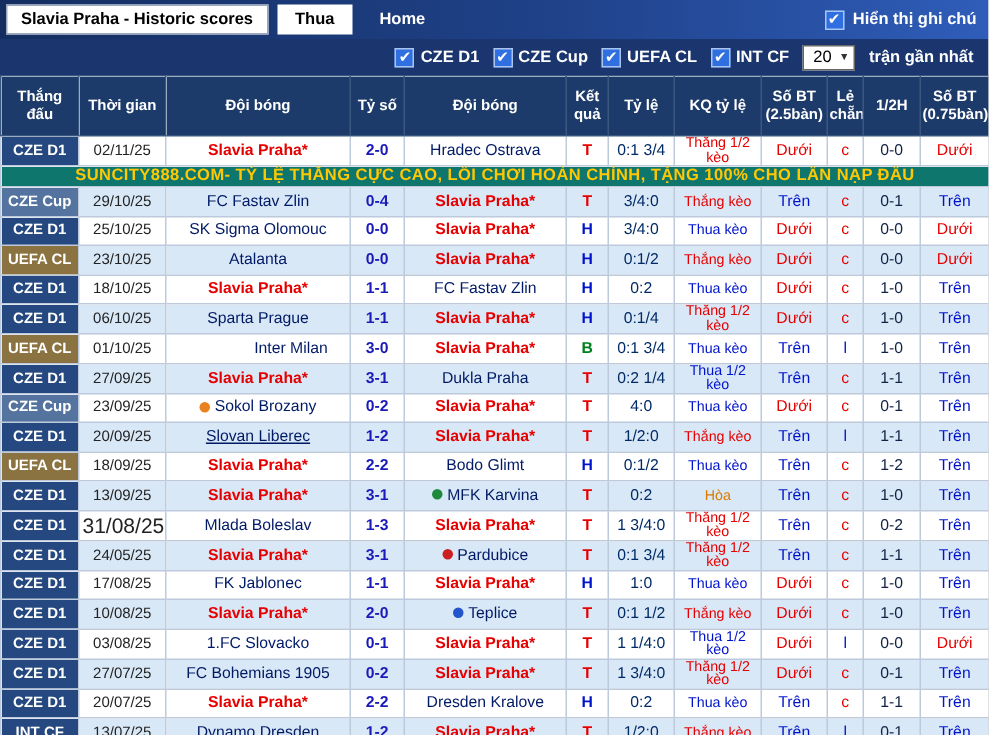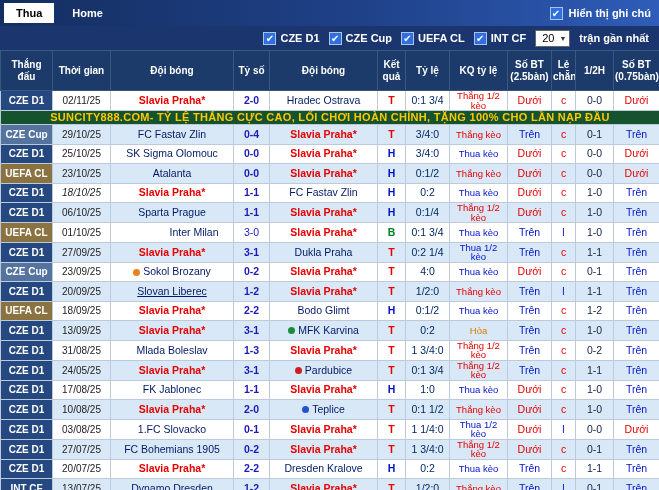--- a/index.html
+++ b/index.html
@@ -24,20 +24,21 @@
   .grid td.kq{white-space:normal;font-size:9.5px;line-height:9.5px;}
   .grid td.banner{background:#1414cc;color:#ffc800;font-weight:bold;font-size:11px;height:13px;line-height:13px;letter-spacing:.3px;cursor:pointer;}
   .logo{display:inline-block;width:7px;height:7px;border-radius:50%;margin-right:3px;vertical-align:middle;}
 </style>
 </head>
 <body>
 
 <div class="screen">
 
   <div class="topbar">
+    <div class="title-box">Slavia Praha - Historic scores</div>
     <div class="tab active">Thua</div>
     <div class="tab link">Home</div>
     <div class="spacer"></div>
     <span class="cb">✔</span>
     <span class="cb-label">Hiển thị ghi chú</span>
   </div>
 
   <div class="filterbar">
     <span id="league-filters" style="display:inline-flex;gap:9px;">
         <span class="filter-item">
@@ -104,21 +105,21 @@
           <td><span style="color: rgb(0, 26, 102);">Hradec Ostrava</span></td>
           <td style="color: rgb(230, 0, 0); font-weight: bold;">T</td>
           <td style="color: rgb(0, 42, 102);">0:1 3/4</td>
           <td class="kq" style="color: rgb(230, 0, 0);">Thắng 1/2 kèo</td>
           <td style="color: rgb(230, 0, 0);">Dưới</td>
           <td style="color: rgb(230, 0, 0);">c</td>
           <td style="color: rgb(17, 34, 68);">0-0</td>
           <td style="color: rgb(230, 0, 0);">Dưới</td>
         </tr>
         <tr>
-          <td colspan="12" class="banner" style="background: #14532d; color: rgb(255, 200, 0);">SUNCITY888.COM- TỶ LỆ THẮNG CỰC CAO, LỐI CHƠI HOÀN CHỈNH, TẶNG 100% CHO LẦN NẠP ĐẦU</td>
+          <td colspan="12" class="banner" style="background: #0f766e; color: rgb(255, 200, 0);">SUNCITY888.COM- TỶ LỆ THẮNG CỰC CAO, LỐI CHƠI HOÀN CHỈNH, TẶNG 100% CHO LẦN NẠP ĐẦU</td>
         </tr>
         <tr class="alt">
           <td style="background: rgb(84, 116, 159); color: rgb(255, 255, 255); font-weight: bold; font-size: 10px;">CZE Cup</td>
           <td style="color: rgb(34, 34, 34); font-size: 10px;">29/10/25</td>
           <td><span style="color: rgb(0, 26, 102);">FC Fastav Zlin</span></td>
           <td style="color: rgb(26, 26, 184); font-weight: bold;">0-4</td>
           <td><span style="color: rgb(230, 0, 0); font-weight: bold;">Slavia Praha*</span></td>
           <td style="color: rgb(230, 0, 0); font-weight: bold;">T</td>
           <td style="color: rgb(0, 42, 102);">3/4:0</td>
           <td class="kq" style="color: rgb(230, 0, 0);">Thắng kèo</td>
@@ -150,21 +151,21 @@
           <td style="color: rgb(0, 19, 204); font-weight: bold;">H</td>
           <td style="color: rgb(0, 42, 102);">0:1/2</td>
           <td class="kq" style="color: rgb(230, 0, 0);">Thắng kèo</td>
           <td style="color: rgb(230, 0, 0);">Dưới</td>
           <td style="color: rgb(230, 0, 0);">c</td>
           <td style="color: rgb(17, 34, 68);">0-0</td>
           <td style="color: rgb(230, 0, 0);">Dưới</td>
         </tr>
         <tr>
           <td style="background: rgb(36, 72, 127); color: rgb(255, 255, 255); font-weight: bold; font-size: 10px;">CZE D1</td>
-          <td style="color: rgb(34, 34, 34); font-size: 10px; font-style: italic;">18/10/25</td>
+          <td style="color: rgb(34, 34, 34); font-size: 10px;">18/10/25</td>
           <td><span style="color: rgb(230, 0, 0); font-weight: bold;">Slavia Praha*</span></td>
           <td style="color: rgb(26, 26, 184); font-weight: bold;">1-1</td>
           <td><span style="color: rgb(0, 26, 102);">FC Fastav Zlin</span></td>
           <td style="color: rgb(0, 19, 204); font-weight: bold;">H</td>
           <td style="color: rgb(0, 42, 102);">0:2</td>
           <td class="kq" style="color: rgb(0, 19, 204);">Thua kèo</td>
           <td style="color: rgb(230, 0, 0);">Dưới</td>
           <td style="color: rgb(230, 0, 0);">c</td>
           <td style="color: rgb(17, 34, 68);">1-0</td>
           <td style="color: rgb(0, 19, 204);">Trên</td>
@@ -180,21 +181,21 @@
           <td class="kq" style="color: rgb(230, 0, 0);">Thắng 1/2 kèo</td>
           <td style="color: rgb(230, 0, 0);">Dưới</td>
           <td style="color: rgb(230, 0, 0);">c</td>
           <td style="color: rgb(17, 34, 68);">1-0</td>
           <td style="color: rgb(0, 19, 204);">Trên</td>
         </tr>
         <tr>
           <td style="background: rgb(138, 115, 64); color: rgb(255, 255, 255); font-weight: bold; font-size: 10px;">UEFA CL</td>
           <td style="color: rgb(34, 34, 34); font-size: 10px;">01/10/25</td>
           <td><span style="color: rgb(0, 26, 102); padding-left: 44px;">Inter Milan</span></td>
-          <td style="color: rgb(26, 26, 184); font-weight: normal; margin-top: 48px;">3-0</td>
+          <td style="color: rgb(26, 26, 184); font-weight: bold; margin-top: 48px;">3-0</td>
           <td><span style="color: rgb(230, 0, 0); font-weight: bold;">Slavia Praha*</span></td>
           <td style="color: rgb(0, 128, 31); font-weight: bold;">B</td>
           <td style="color: rgb(0, 42, 102);">0:1 3/4</td>
           <td class="kq" style="color: rgb(0, 19, 204);">Thua kèo</td>
           <td style="color: rgb(0, 19, 204);">Trên</td>
           <td style="color: rgb(0, 19, 204);">l</td>
           <td style="color: rgb(17, 34, 68);">1-0</td>
           <td style="color: rgb(0, 19, 204);">Trên</td>
         </tr>
         <tr class="alt">
@@ -262,21 +263,21 @@
           <td style="color: rgb(230, 0, 0); font-weight: bold;">T</td>
           <td style="color: rgb(0, 42, 102);">0:2</td>
           <td class="kq" style="color: rgb(217, 122, 0);">Hòa</td>
           <td style="color: rgb(0, 19, 204);">Trên</td>
           <td style="color: rgb(230, 0, 0);">c</td>
           <td style="color: rgb(17, 34, 68);">1-0</td>
           <td style="color: rgb(0, 19, 204);">Trên</td>
         </tr>
         <tr>
           <td style="background: rgb(36, 72, 127); color: rgb(255, 255, 255); font-weight: bold; font-size: 10px;">CZE D1</td>
-          <td style="color: rgb(34, 34, 34); font-size: 10px;">31/08/25</td>
+          <td style="color: rgb(34, 34, 34); font-size: 14px;">31/08/25</td>
           <td><span style="color: rgb(0, 26, 102);">Mlada Boleslav</span></td>
           <td style="color: rgb(26, 26, 184); font-weight: bold;">1-3</td>
           <td><span style="color: rgb(230, 0, 0); font-weight: bold;">Slavia Praha*</span></td>
           <td style="color: rgb(230, 0, 0); font-weight: bold;">T</td>
           <td style="color: rgb(0, 42, 102);">1 3/4:0</td>
           <td class="kq" style="color: rgb(230, 0, 0);">Thắng 1/2 kèo</td>
           <td style="color: rgb(0, 19, 204);">Trên</td>
           <td style="color: rgb(230, 0, 0);">c</td>
           <td style="color: rgb(17, 34, 68);">0-2</td>
           <td style="color: rgb(0, 19, 204);">Trên</td>

